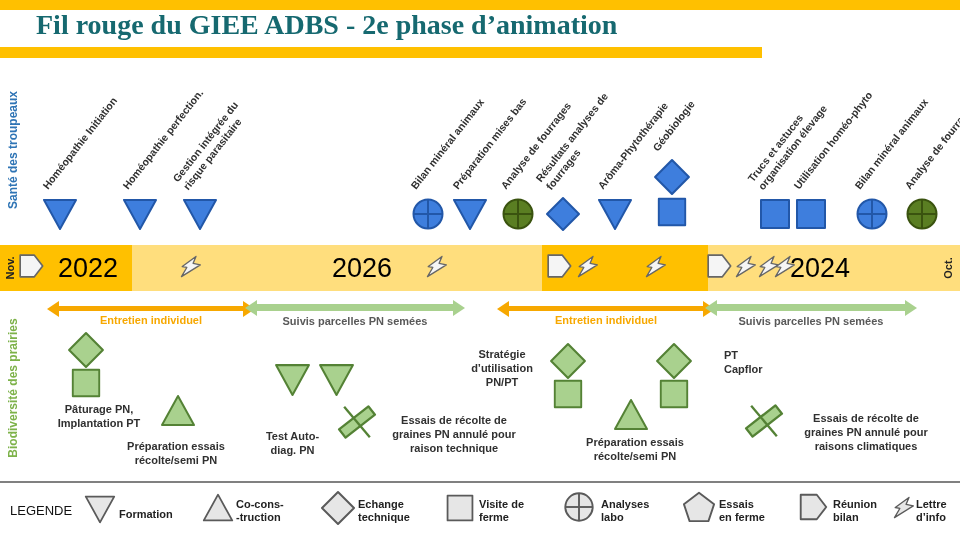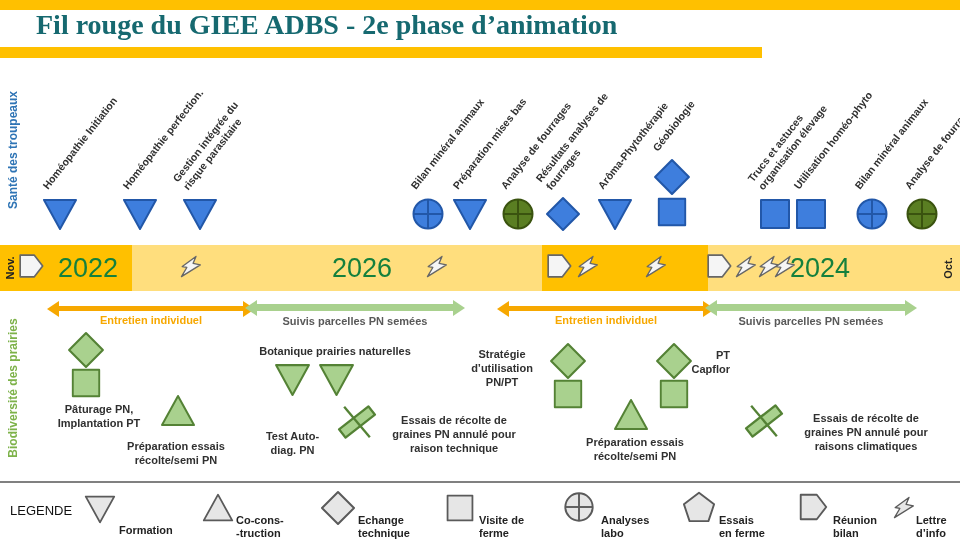--- a/index.html
+++ b/index.html
@@ -17,21 +17,21 @@
               transform:rotate(-90deg);}
   .side-sante{left:-86px;top:142px;color:var(--sante_blue,#2E74B5);}
   .side-biodiv{left:-86px;top:380px;color:var(--biodiv_green,#7DB249);}
   .edge-label{position:absolute;width:40px;text-align:center;font-weight:bold;font-size:11px;color:#222;
               transform:rotate(-90deg);}
 
   
   .tl-seg{position:absolute;top:245px;height:46px;}
   .tl-bright{background:var(--accent_gold,#FFC000);}
   .tl-pale{background:var(--pale_gold,#FFDE7D);}
-  .tl-year{position:absolute;top:253px;font-size:27px;color:#15803d;}
+  .tl-year{position:absolute;top:253px;font-size:27px;color:#000000;}
   .tl-icon{position:absolute;}
   .tilt{transform:rotate(12deg);}
 
   
   .icon{display:block;position:absolute;}
   .icon svg{width:100%;height:100%;display:block;overflow:visible;}
   .icon svg *{fill:var(--cf,#ccc);stroke:var(--cs,#444);stroke-width:2;stroke-linejoin:round;}
   .icon svg line{fill:none;}
   .icon.blue{--cf:var(--blue,#3E7EDD);--cs:var(--blue_stroke,#2257A8);}
   .icon.dgreen{--cf:var(--dark_green,#5A7E22);--cs:var(--dark_green_stroke,#3A530F);}
@@ -59,21 +59,21 @@
               border-color:transparent transparent transparent var(--ac);}
   .arrow-label{position:absolute;text-align:center;font-weight:bold;font-size:11px;}
   .arrow-label.orange{color:var(--orange_arrow,#F7A800);}
   .arrow-label.gray{color:var(--arrow_text_gray,#595959);}
   .bi-label{position:absolute;font-size:11px;font-weight:bold;color:var(--text_dark,#303030);
             text-align:center;white-space:pre-line;line-height:1.25;}
 
   
   .legend-bar{position:absolute;left:0;top:481px;width:960px;height:59px;background:#fff;border-top:2px solid #808080;}
   .legend-title{position:absolute;left:10px;top:503px;font-size:13px;font-weight:normal;color:#111;}
-  .lg-label{position:absolute;font-size:11px;font-weight:bold;color:#222;white-space:pre-line;line-height:1.2;margin-top:16px;}
+  .lg-label{position:absolute;font-size:11px;font-weight:bold;color:#222;white-space:pre-line;line-height:1.2;}
 </style>
 </head>
 <body>
 
 <div id="app">
 
   <div class="topbar"></div>
   <div class="page-title">Fil rouge du GIEE ADBS - 2e phase d’animation</div>
   <div class="title-underline"></div>
 
@@ -287,21 +287,20 @@
 Implantation PT</div>
 
   <span class="icon lgreen" style="left:160px;top:393px;width:36px;height:36px">
       <svg viewBox="0 0 36 36">
         <polygon points="18,3 34,32 2,32"></polygon>
       </svg>
     </span>
   <div class="bi-label" style="left:106px;top:440px;width:140px">Préparation essais
 récolte/semi PN</div>
 
-  <div class="bi-label" style="left:240px;top:345px;width:190px;font-size:11px">Botanique prairies naturelles</div>
   <span class="icon lgreen" style="left:274px;top:361px;width:37px;height:37px">
       <svg viewBox="0 0 36 36">
         <polygon points="2,4 34,4 18,33"></polygon>
       </svg>
     </span>
   <span class="icon lgreen" style="left:318px;top:361px;width:37px;height:37px">
       <svg viewBox="0 0 36 36">
         <polygon points="2,4 34,4 18,33"></polygon>
       </svg>
     </span>
@@ -343,21 +342,21 @@
   <span class="icon lgreen" style="left:655px;top:342px;width:38px;height:38px">
       <svg viewBox="0 0 36 36">
         <polygon points="18,2 34,18 18,34 2,18"></polygon>
       </svg>
     </span>
   <span class="icon lgreen" style="left:657px;top:377px;width:34px;height:34px">
       <svg viewBox="0 0 36 36">
         <rect x="4" y="4" width="28" height="28"></rect>
       </svg>
     </span>
-  <div class="bi-label" style="left:670px;top:349px;width:60px;text-align:right">PT
+  <div class="bi-label" style="left:724px;top:349px;width:60px;text-align:left">PT
 Capflor</div>
 
   <span class="icon lgreen" style="left:743px;top:400px;width:42px;height:42px">
       <svg viewBox="0 0 36 36">
         <rect x="2" y="13.5" width="32" height="9" transform="rotate(-38 18 18)"></rect>
         <line x1="7" y1="5" x2="29" y2="31"></line>
       </svg>
     </span>
   <div class="bi-label" style="left:786px;top:412px;width:160px">Essais de récolte de
 graines PN annulé pour

